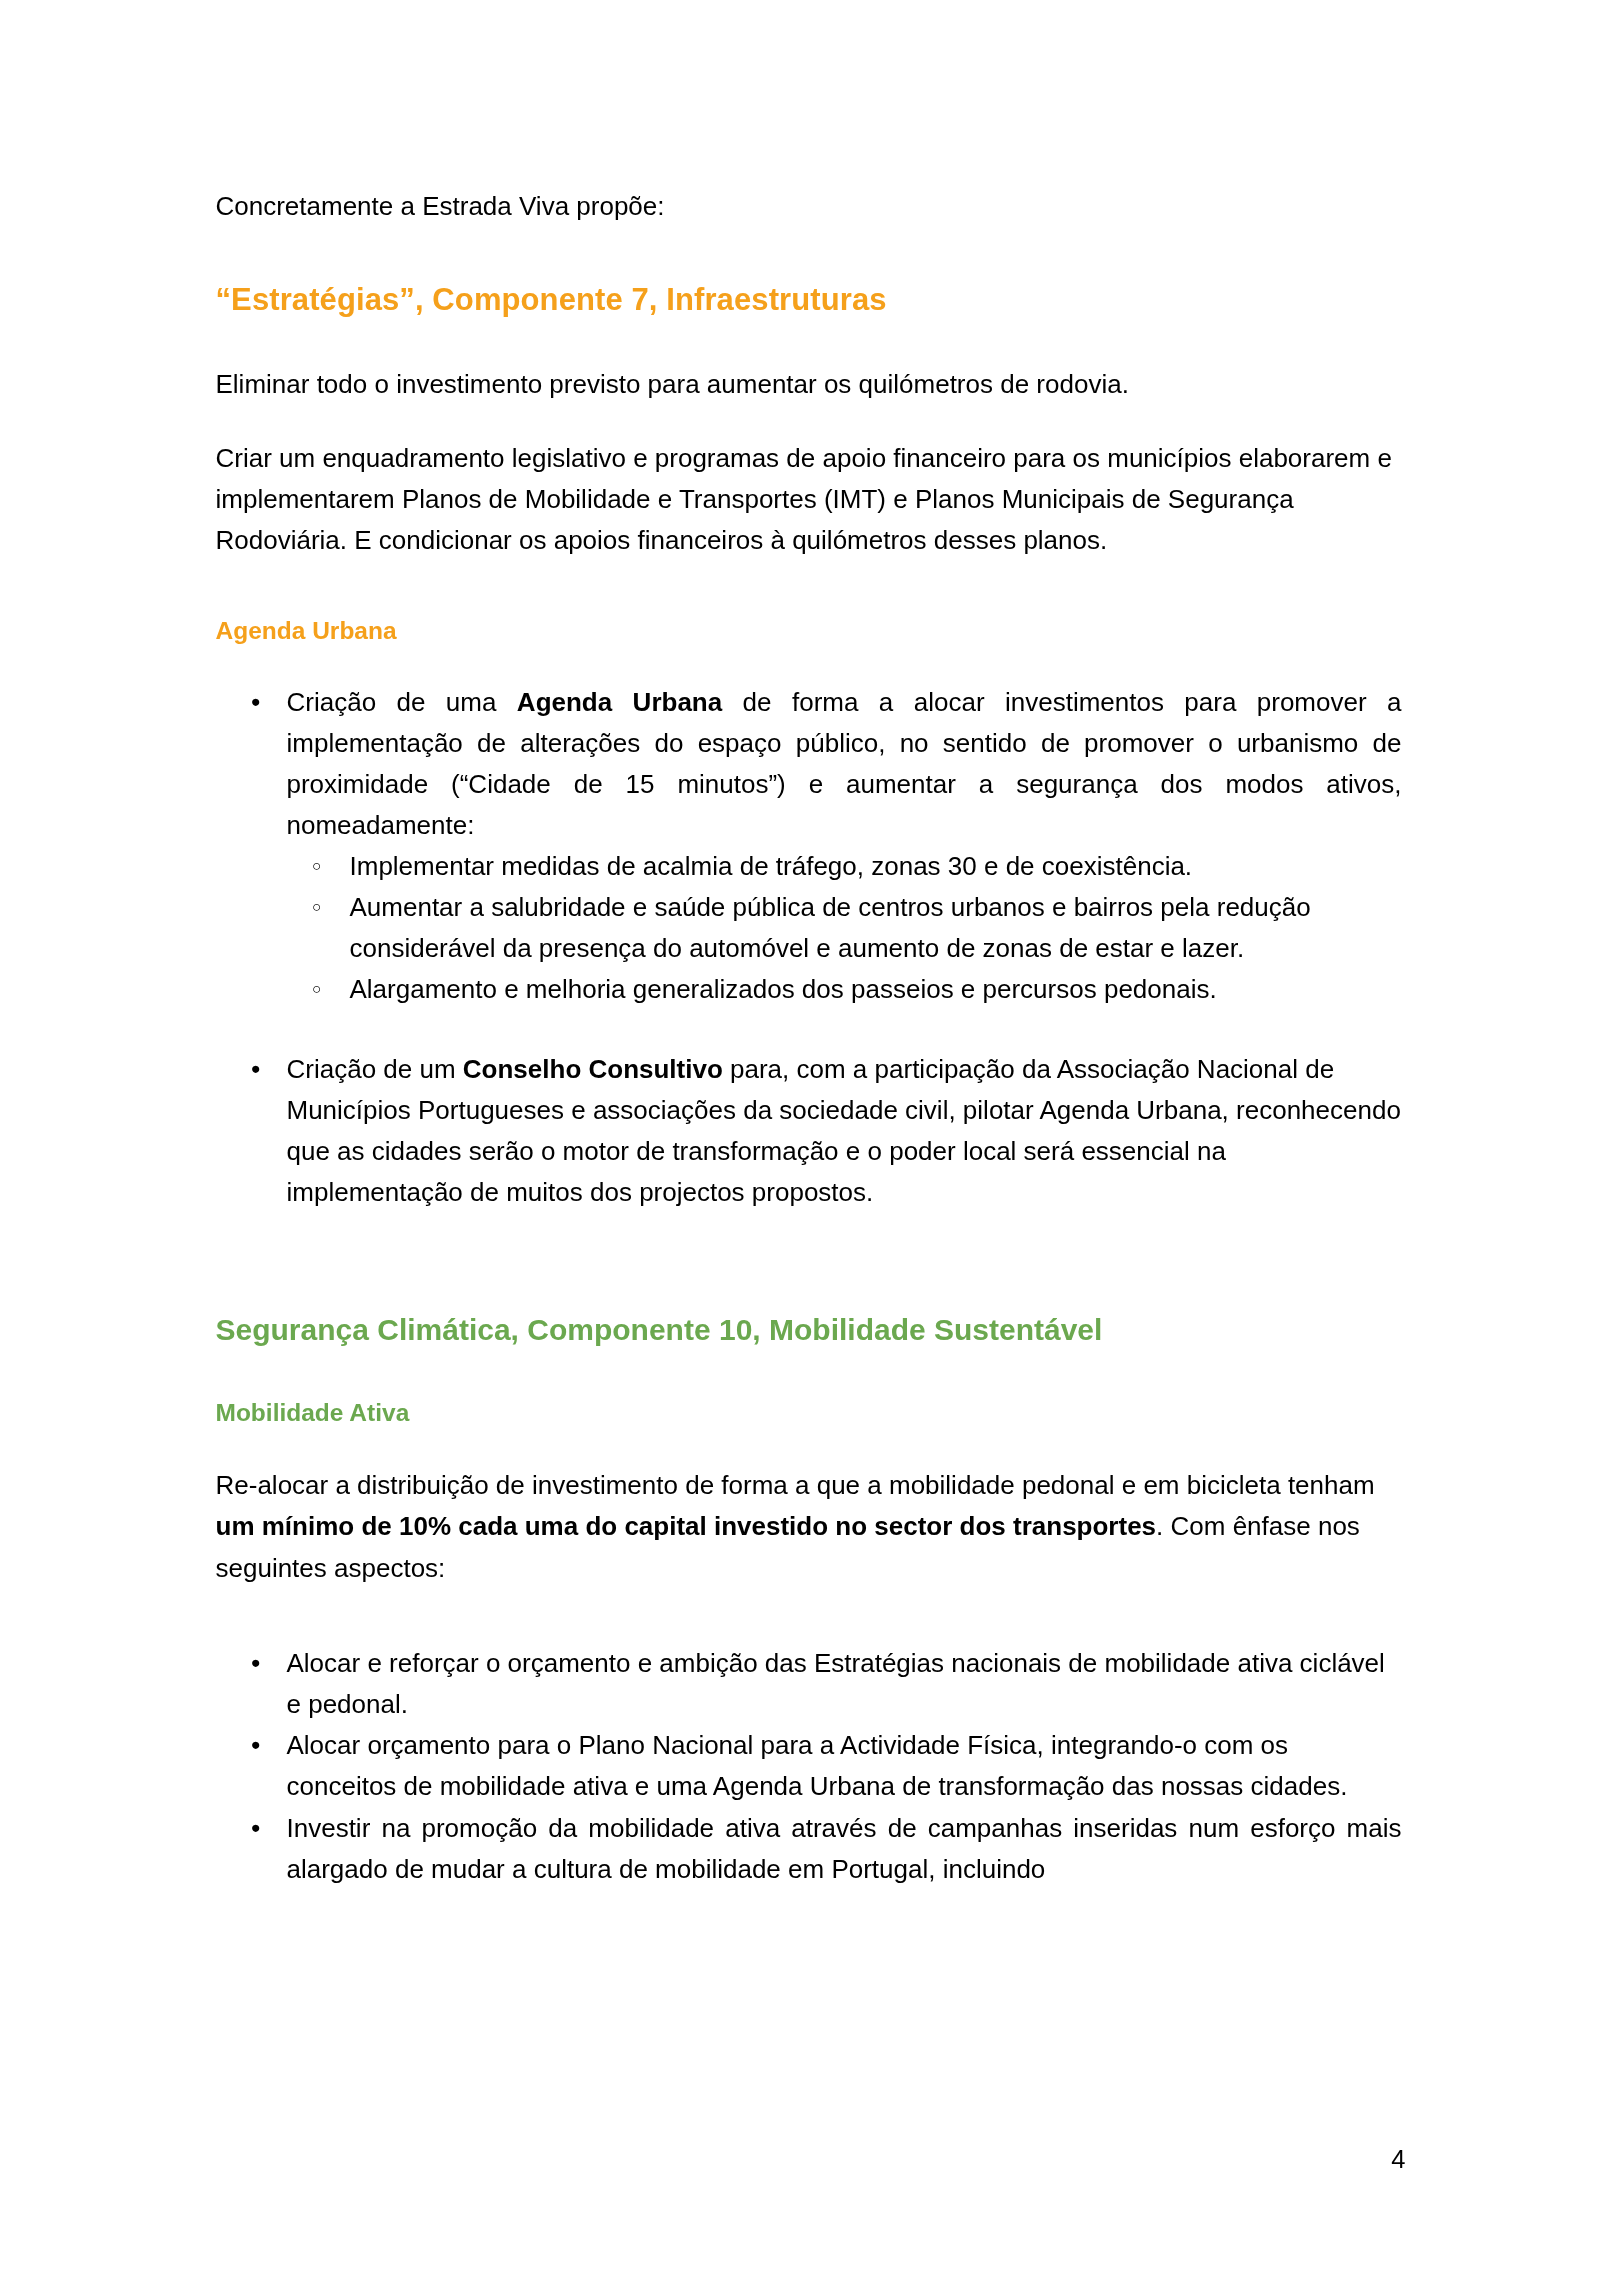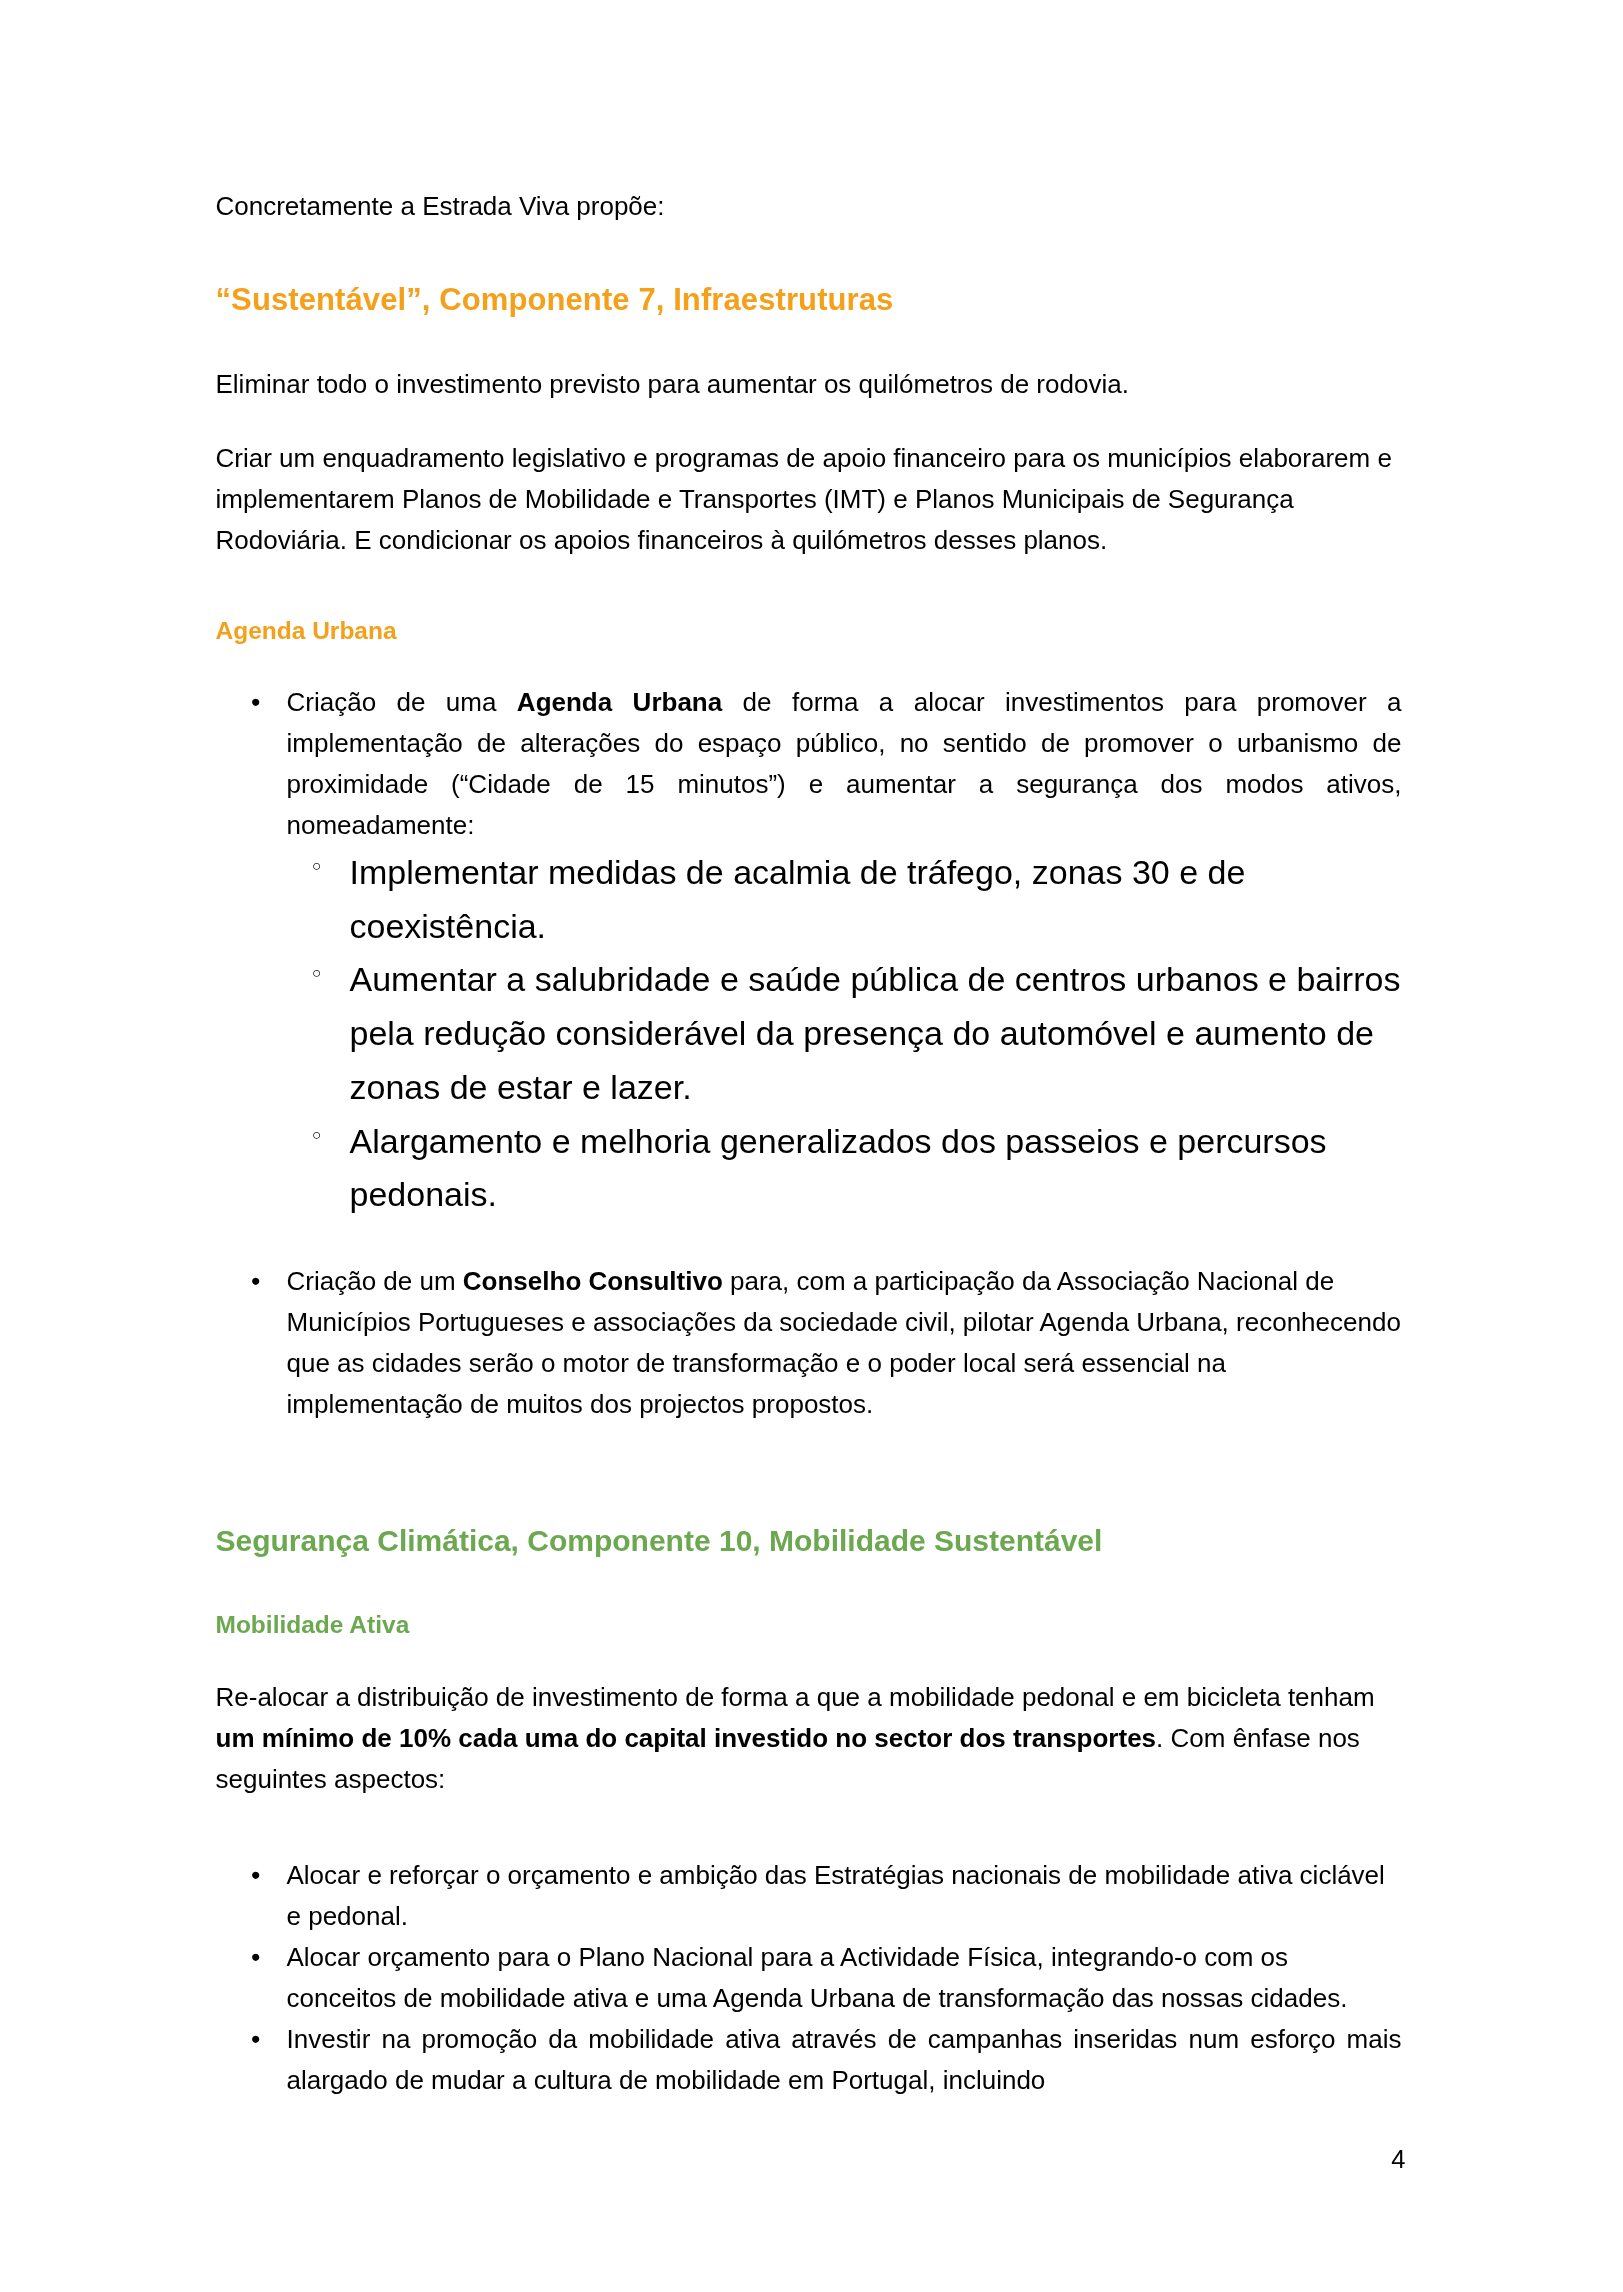--- a/index.html
+++ b/index.html
@@ -93,21 +93,21 @@
   }
 
   ul.lvl2 {
     list-style: none;
     margin: 0;
     padding: 0;
   }
   ul.lvl2 > li {
     position: relative;
     padding-left: 63px;
-    font-size: 34px;
+    font-size: 26px;
     line-height: 1.58;
   }
   ul.lvl2 > li::before {
     content: "\25CB";
     position: absolute;
     left: 25.5px;
     top: 0;
     font-size: 15.7px;
     line-height: 2.6;
     color: #000;
@@ -132,21 +132,21 @@
 </style>
 </head>
 <body>
 
 <div class="page">
 
   <div class="content">
 
     <p class="para">Concretamente a Estrada Viva propõe:</p>
 
-    <h2 class="h-orange">“Sustentável”, Componente 7, Infraestruturas</h2>
+    <h2 class="h-orange">“Estratégias”, Componente 7, Infraestruturas</h2>
 
     <p class="para">Eliminar todo o investimento previsto para aumentar os quilómetros de rodovia.</p>
 
     <p class="para">Criar um enquadramento legislativo e programas de apoio financeiro para os municípios elaborarem e implementarem Planos de Mobilidade e Transportes (IMT) e Planos Municipais de Segurança Rodoviária. E condicionar os apoios financeiros à quilómetros desses planos.</p>
 
     <h3 class="h-orange-sub">Agenda Urbana</h3>
 
     <ul class="lvl1">
       <li>
         <span class="li-text justify">

